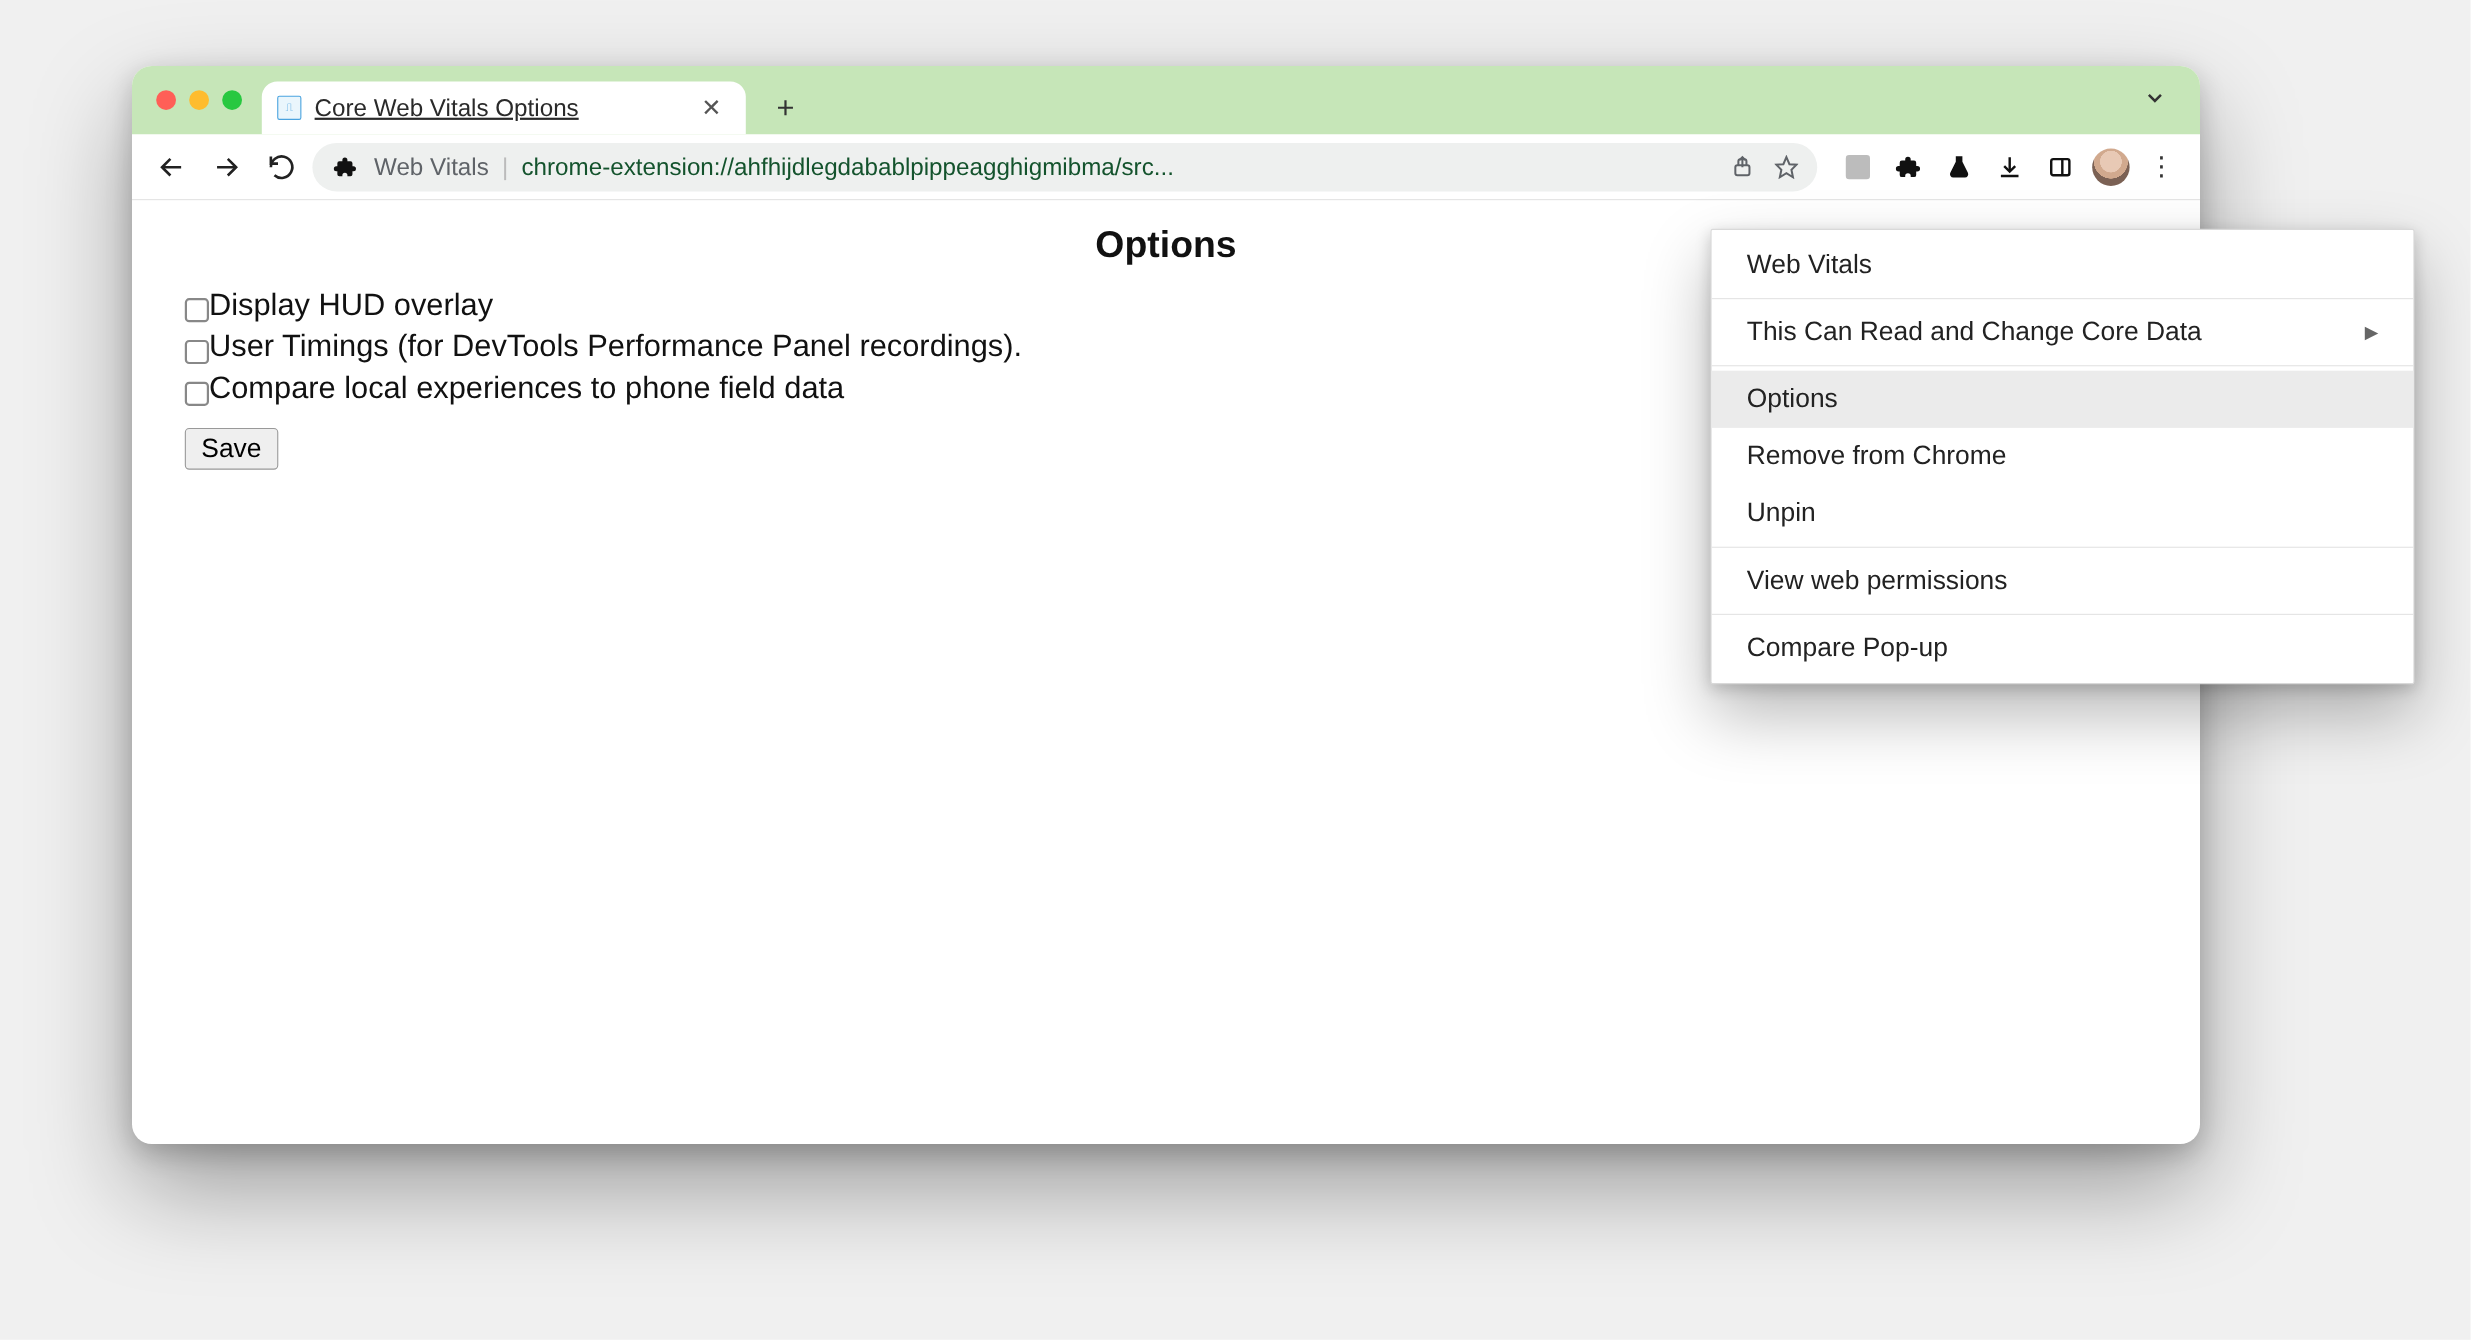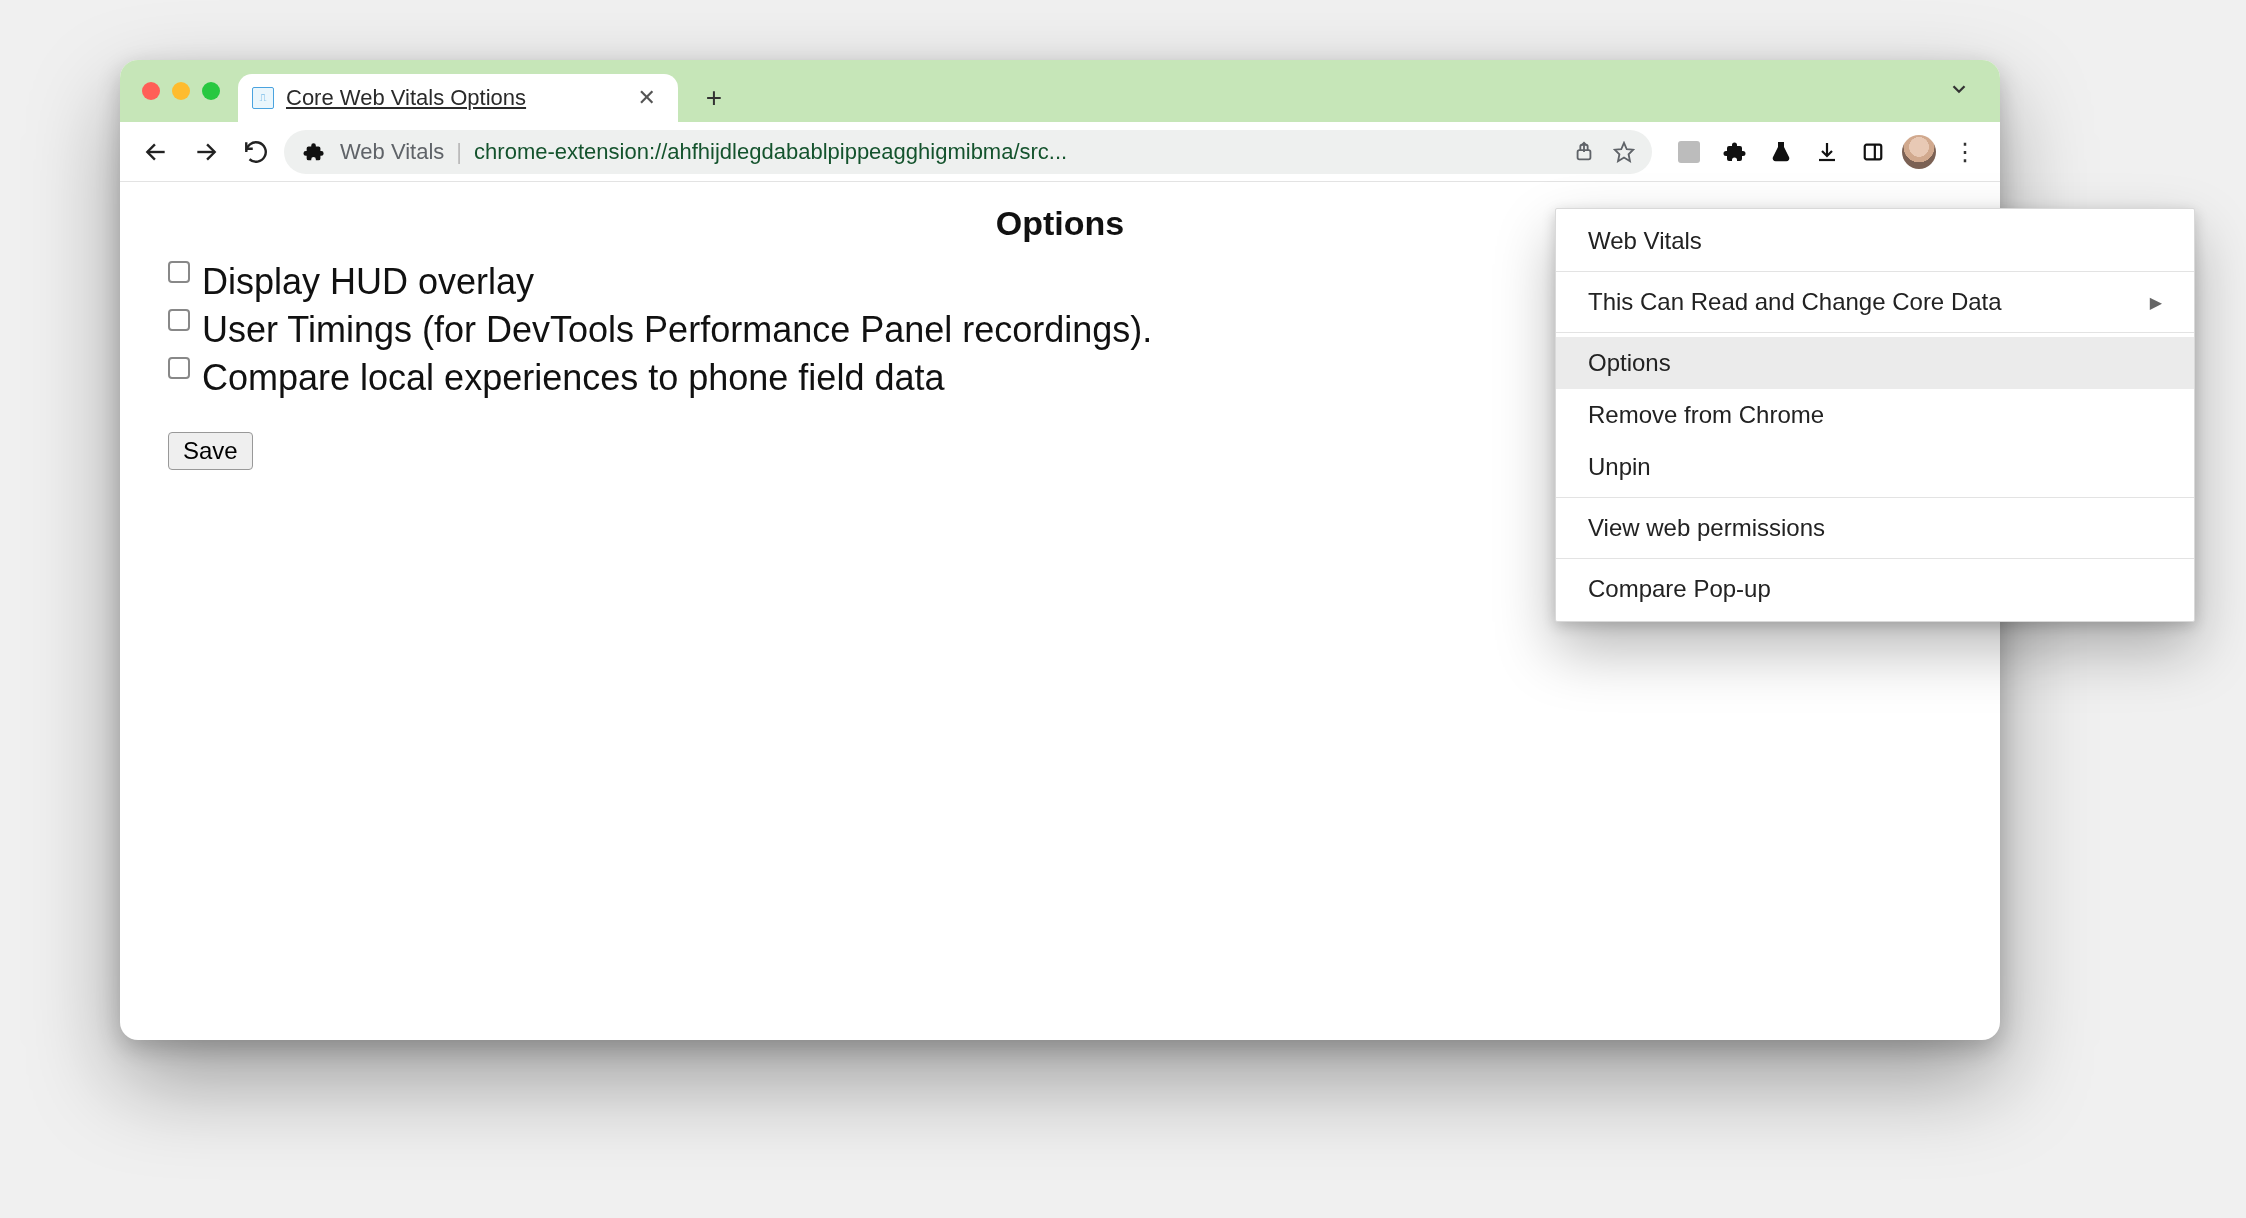--- a/index.html
+++ b/index.html
@@ -142,42 +142,42 @@
     font-size: 28px;
     color: #111;
   }
   .page h1 {
     text-align: center;
     font-size: 34px;
     font-weight: 600;
     margin: 4px 0 18px;
   }
   .opt-row {
-    display: flex; align-items: flex-start; gap: 12px;
+    display: flex; align-items: flex-end; 
     margin: 6px 0;
-    font-size: 36px;
+    font-size: 28px;
   }
   .cb {
     width: 22px; height: 22px;
     border: 2px solid #888;
     border-radius: 4px;
     display: inline-flex; align-items: center; justify-content: center;
     flex: none;
     background: #fff;
   }
   .cb.checked {
     background: #2b72ff; border-color: #2b72ff;
   }
   .cb.checked::after {
     content: ""; width: 6px; height: 12px;
     border: solid #fff; border-width: 0 3px 3px 0;
     transform: rotate(45deg) translate(-1px,-1px);
   }
   .save-btn {
-    margin-top: 27px;
+    margin-top: 14px;
     font-size: 24px;
     padding: 4px 14px;
     background: #efefef;
     border: 1px solid #999;
     border-radius: 4px;
     cursor: pointer;
     font-family: inherit;
   }
   
   .ctx-menu {

